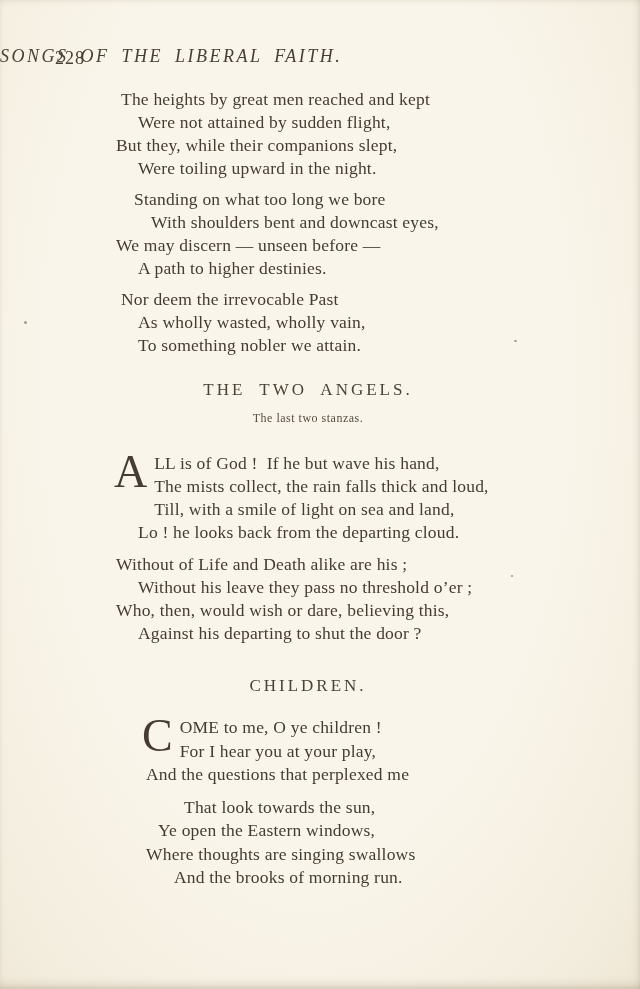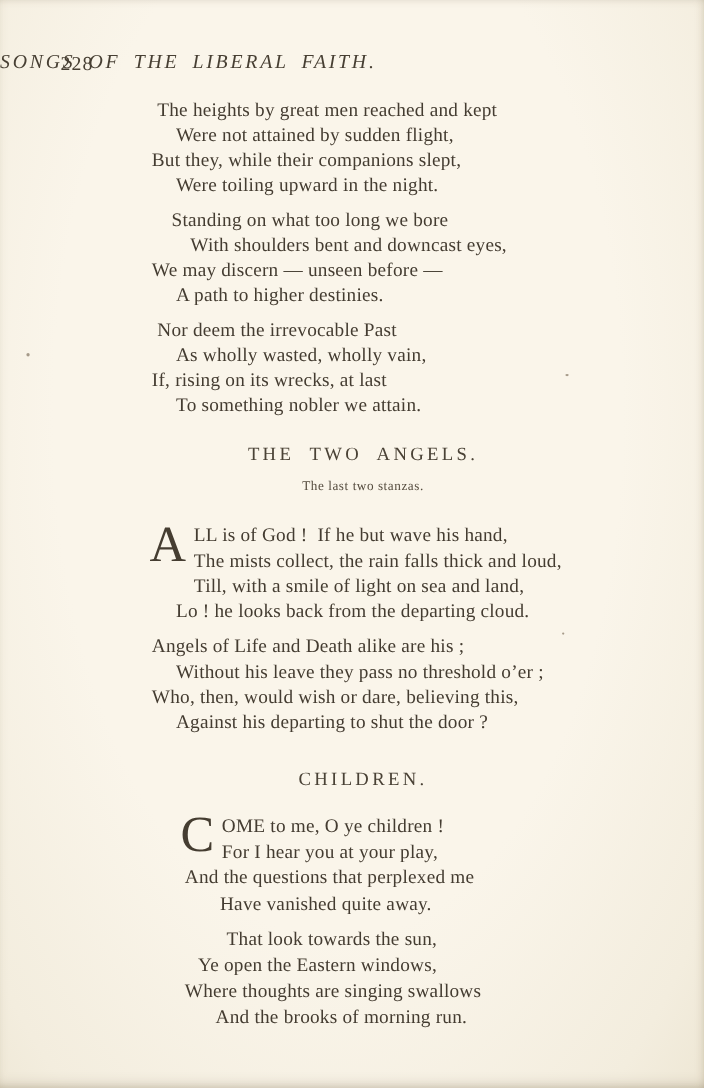--- a/index.html
+++ b/index.html
@@ -18,21 +18,21 @@
   }
   .header{position:absolute;top:46px;left:0;width:640px;height:26px}
   .page-number{
     position:absolute;left:55px;top:2px;font-size:18px;letter-spacing:1px;color:#473f33;
   }
   .running-title{
     position:absolute;left:0;width:536px;text-align:left;top:0;
     font-style:italic;font-size:18px;letter-spacing:2.5px;word-spacing:5px;color:#473f33;
   }
   .content{
-    position:absolute;top:88px;left:138px;width:470px;
+    position:absolute;top:88px;left:116px;width:470px;
     font-size:17.5px;line-height:23px;
   }
   .stanza{margin:0 0 8px 0}
   .line{white-space:pre-wrap;letter-spacing:.2px}
   .p0{padding-left:0}
   .p1{padding-left:5px}
   .p2{padding-left:22px}
   .p3{padding-left:18px}
   .p4{padding-left:35px}
   .center-block{
@@ -89,51 +89,49 @@
     <div class="stanza">
       <div class="line p3">Standing on what too long we bore</div>
       <div class="line p4">With shoulders bent and downcast eyes,</div>
       <div class="line p0">We may discern — unseen before —</div>
       <div class="line p2">A path to higher destinies.</div>
     </div>
 
     <div class="stanza">
       <div class="line p1">Nor deem the irrevocable Past</div>
       <div class="line p2">As wholly wasted, wholly vain,</div>
-      <div class="line p0">If, rising on its wrecks, at last</div>
       <div class="line p2">To something nobler we attain.</div>
     </div>
 
     <div class="center-block poem-title">THE TWO ANGELS.</div>
     <div class="center-block poem-subtitle">The last two stanzas.</div>
 
     <div class="stanza dropcap-stanza">
       <span class="dropcap">A</span>
       <div class="line p0">LL is of God !  If he but wave his hand,</div>
       <div class="line p1">The mists collect, the rain falls thick and loud,</div>
       <div class="line p0">Till, with a smile of light on sea and land,</div>
       <div class="line p2">Lo ! he looks back from the departing cloud.</div>
     </div>
 
     <div class="stanza angels-s2">
-      <div class="line p0">Angels of Life and Death alike are his ;</div>
+      <div class="line p0">Without of Life and Death alike are his ;</div>
       <div class="line p2">Without his leave they pass no threshold o’er ;</div>
       <div class="line p0">Who, then, would wish or dare, believing this,</div>
       <div class="line p2">Against his departing to shut the door ?</div>
     </div>
 
     <div class="center-block poem-title title-children">CHILDREN.</div>
 
     <div class="children-poem">
       <div class="stanza children-s1">
         <span class="dropcap">C</span>
         <div class="line p0">OME to me, O ye children !</div>
         <div class="line c1">For I hear you at your play,</div>
         <div class="line c0">And the questions that perplexed me</div>
-        <div class="line c2">Have vanished quite away.</div>
       </div>
 
       <div class="stanza children-s2">
         <div class="line c4">That look towards the sun,</div>
         <div class="line c3">Ye open the Eastern windows,</div>
         <div class="line c0">Where thoughts are singing swallows</div>
         <div class="line c5">And the brooks of morning run.</div>
       </div>
     </div>
 

